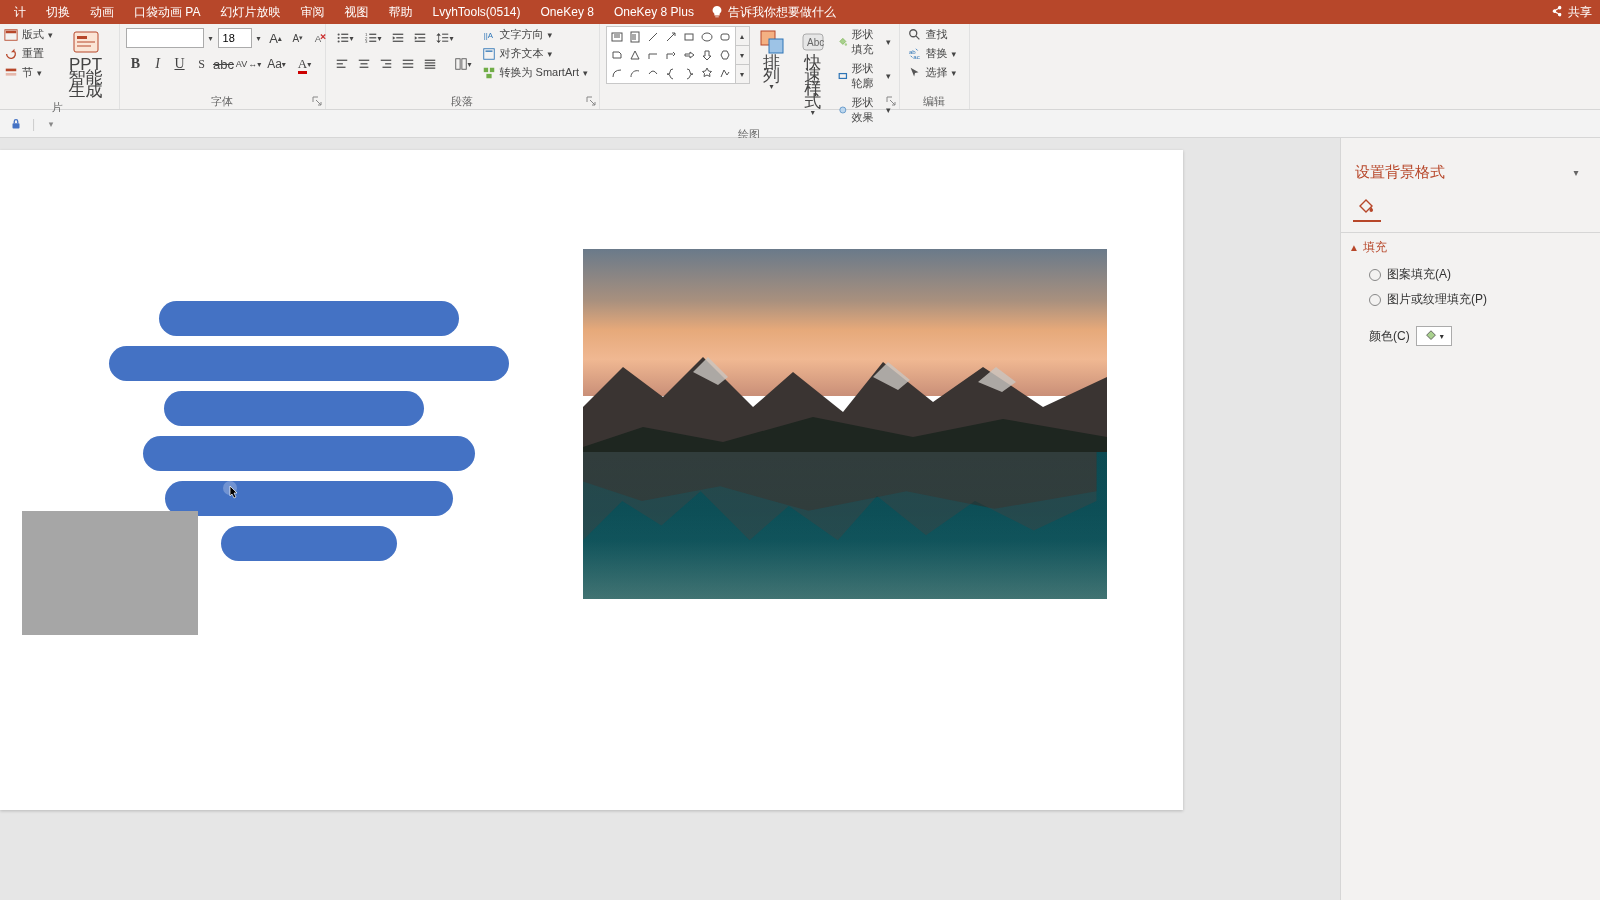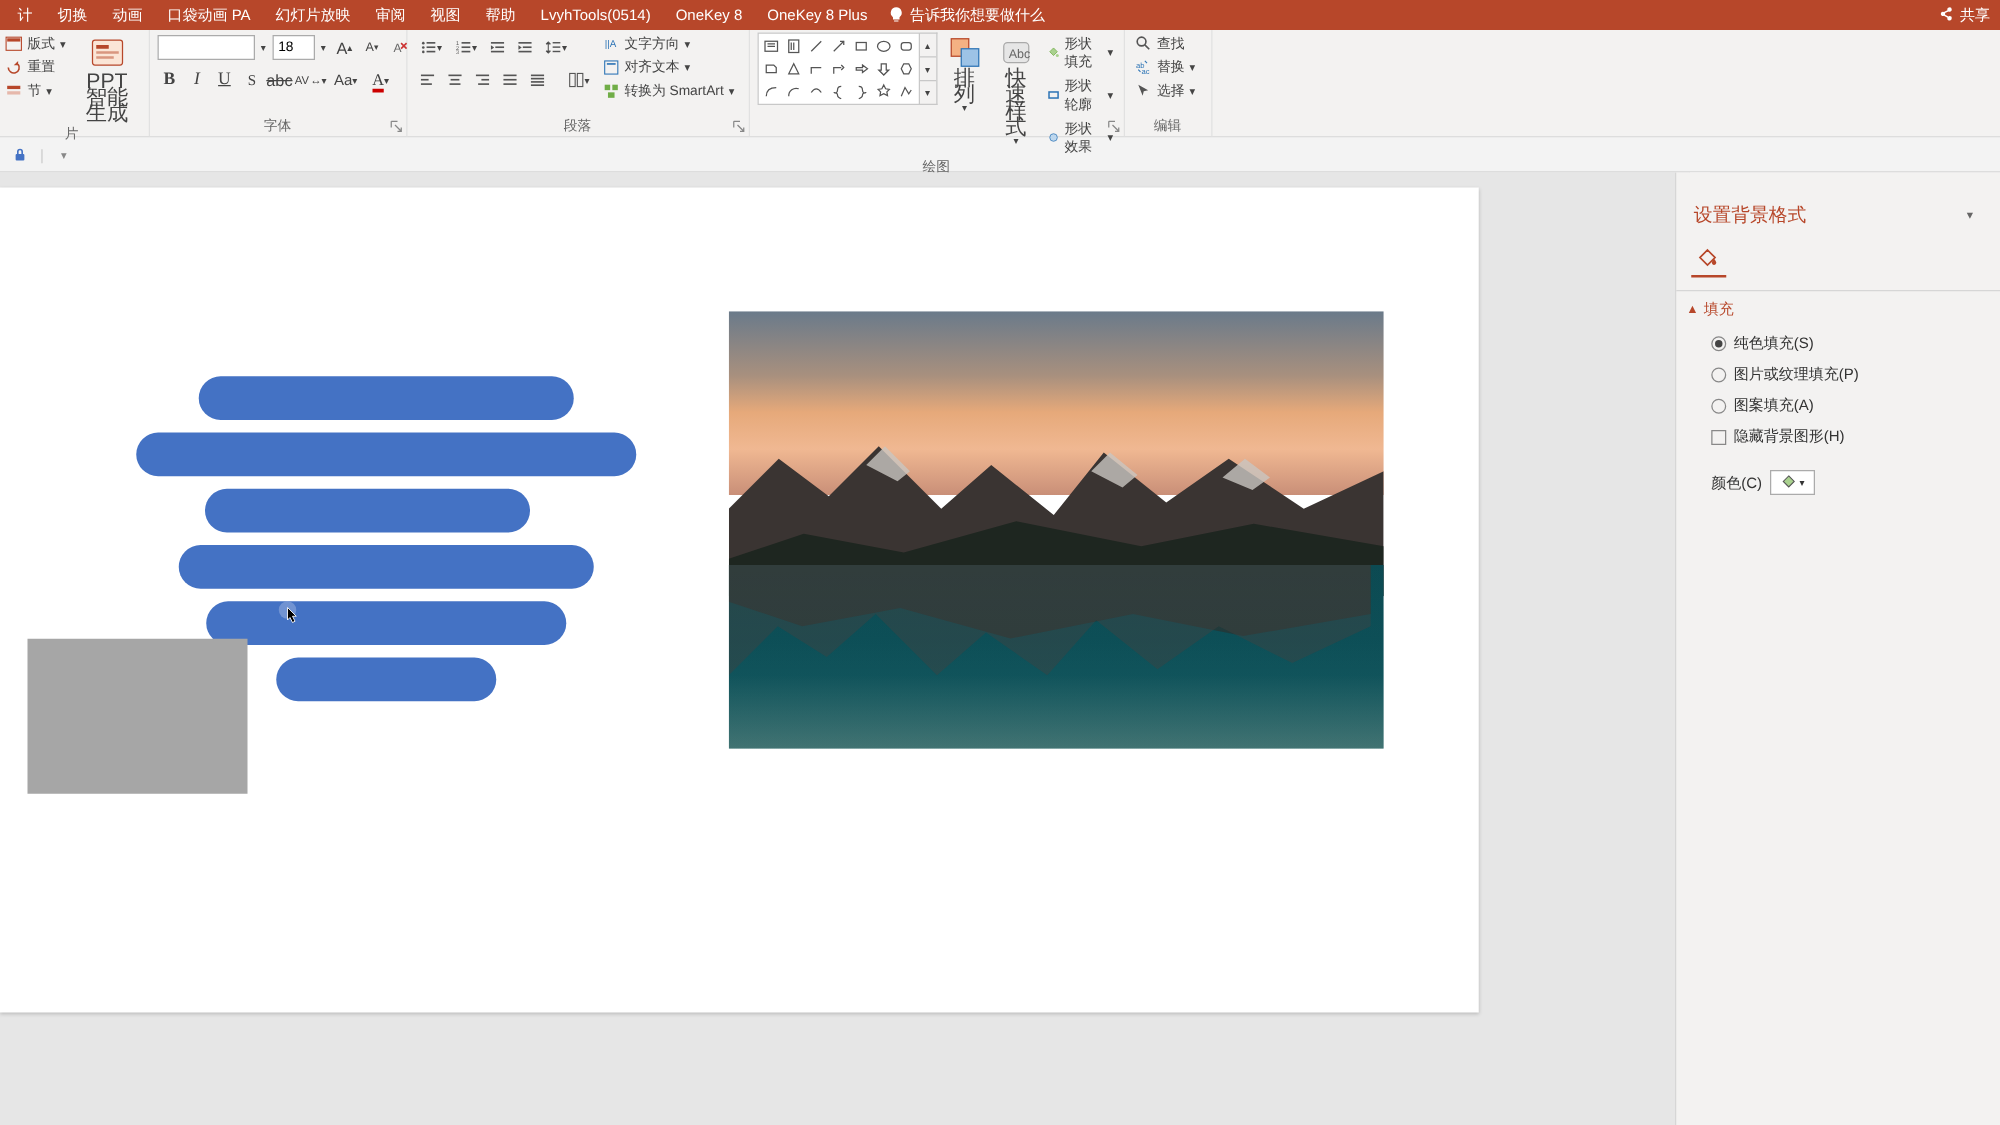--- a/index.html
+++ b/index.html
@@ -581,34 +581,26 @@
           <path fill="none" stroke="#b7472a" stroke-width="1.4" d="M9 3l6 6-6 6-6-6z"></path>
           <path fill="#b7472a" d="M16 13c0 1-.8 2-1.8 2S12.5 14 12.5 13 14.2 10 14.2 10 16 12 16 13z"></path>
         </svg>
     </div>
   </div>
   <div class="section-header">
     <span style="font-size:10px;">▲</span>
     <span>填充</span>
   </div>
   <div class="radio-row">
-    <span class="radio checked"></span>
-    <span>纯色填充(S)</span>
+    <span class="radio"></span>
+    <span>图案填充(A)</span>
   </div>
   <div class="radio-row">
     <span class="radio"></span>
     <span>图片或纹理填充(P)</span>
-  </div>
-  <div class="radio-row">
-    <span class="radio"></span>
-    <span>图案填充(A)</span>
-  </div>
-  <div class="check-row">
-    <span class="checkbox"></span>
-    <span>隐藏背景图形(H)</span>
   </div>
   <div class="field-row" style="padding-top:14px; padding-right:12px;">
     <span>颜色(C)</span>
     <span class="color-swatch-btn">
       <svg width="14" height="14" viewBox="0 0 16 16">
           <path fill="#a9d18e" stroke="#555" d="M8 2l5 5-5 5-5-5z"></path>
         </svg>
       <span style="font-size:8px;">▾</span>
     </span>
   </div>

